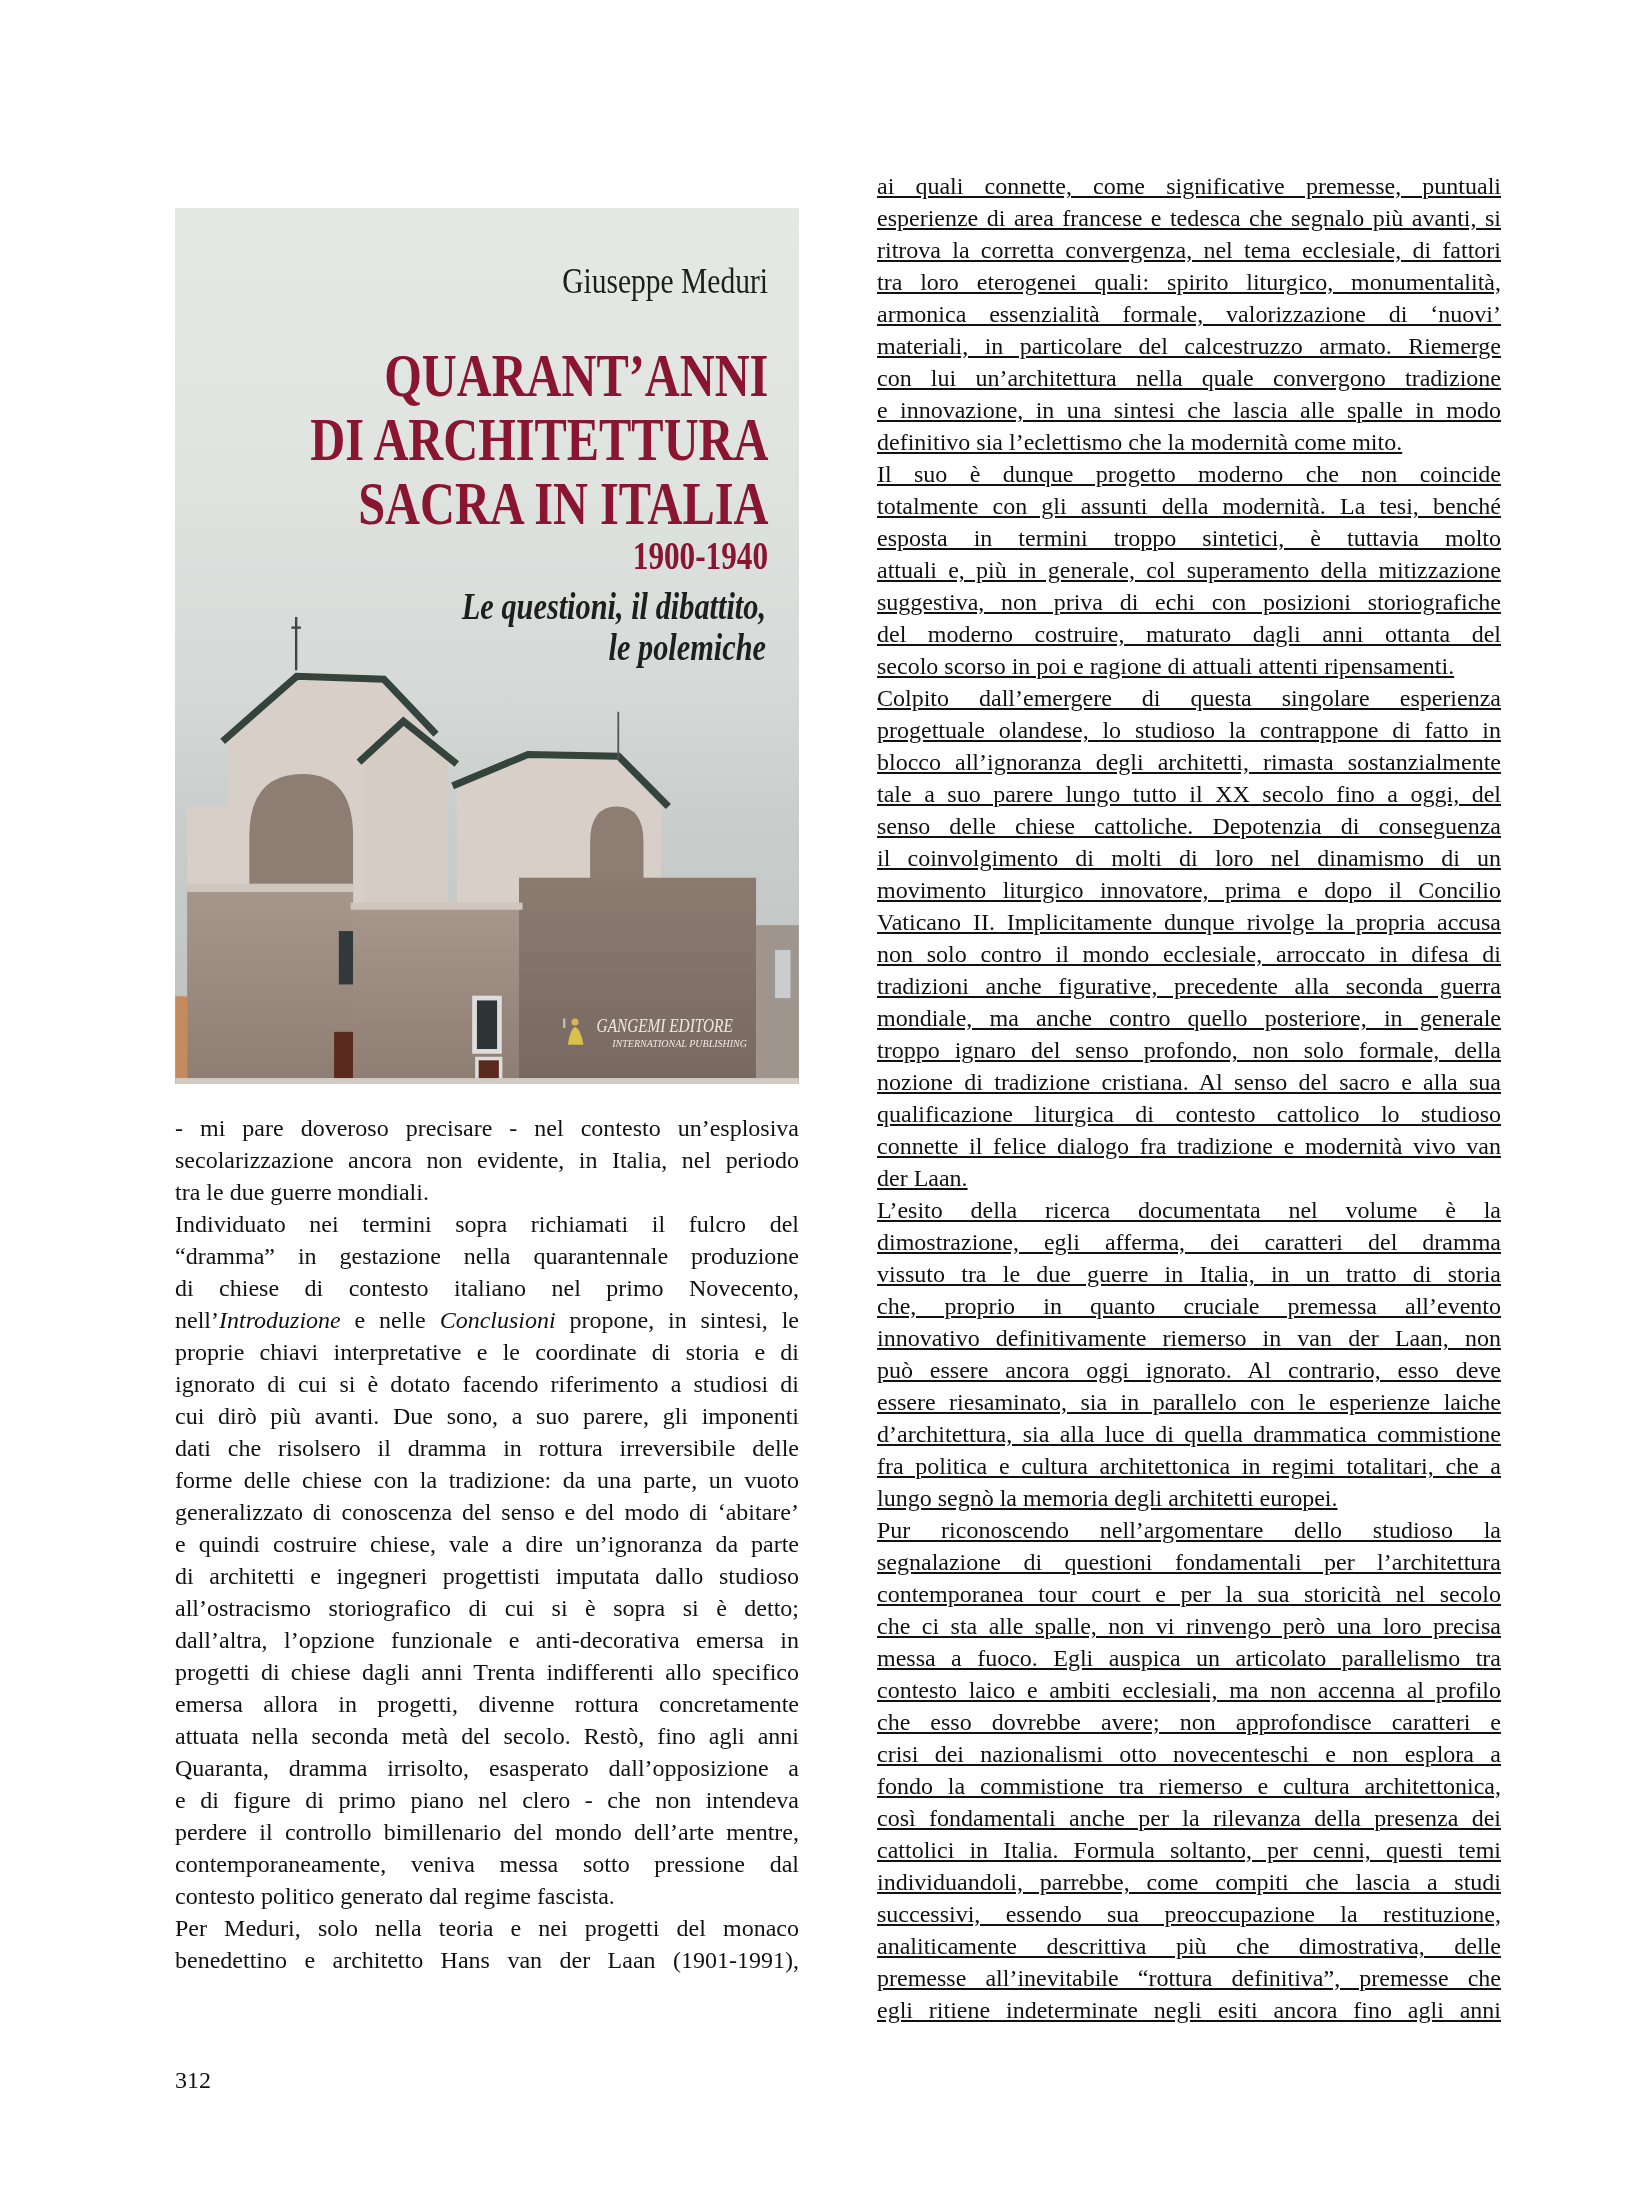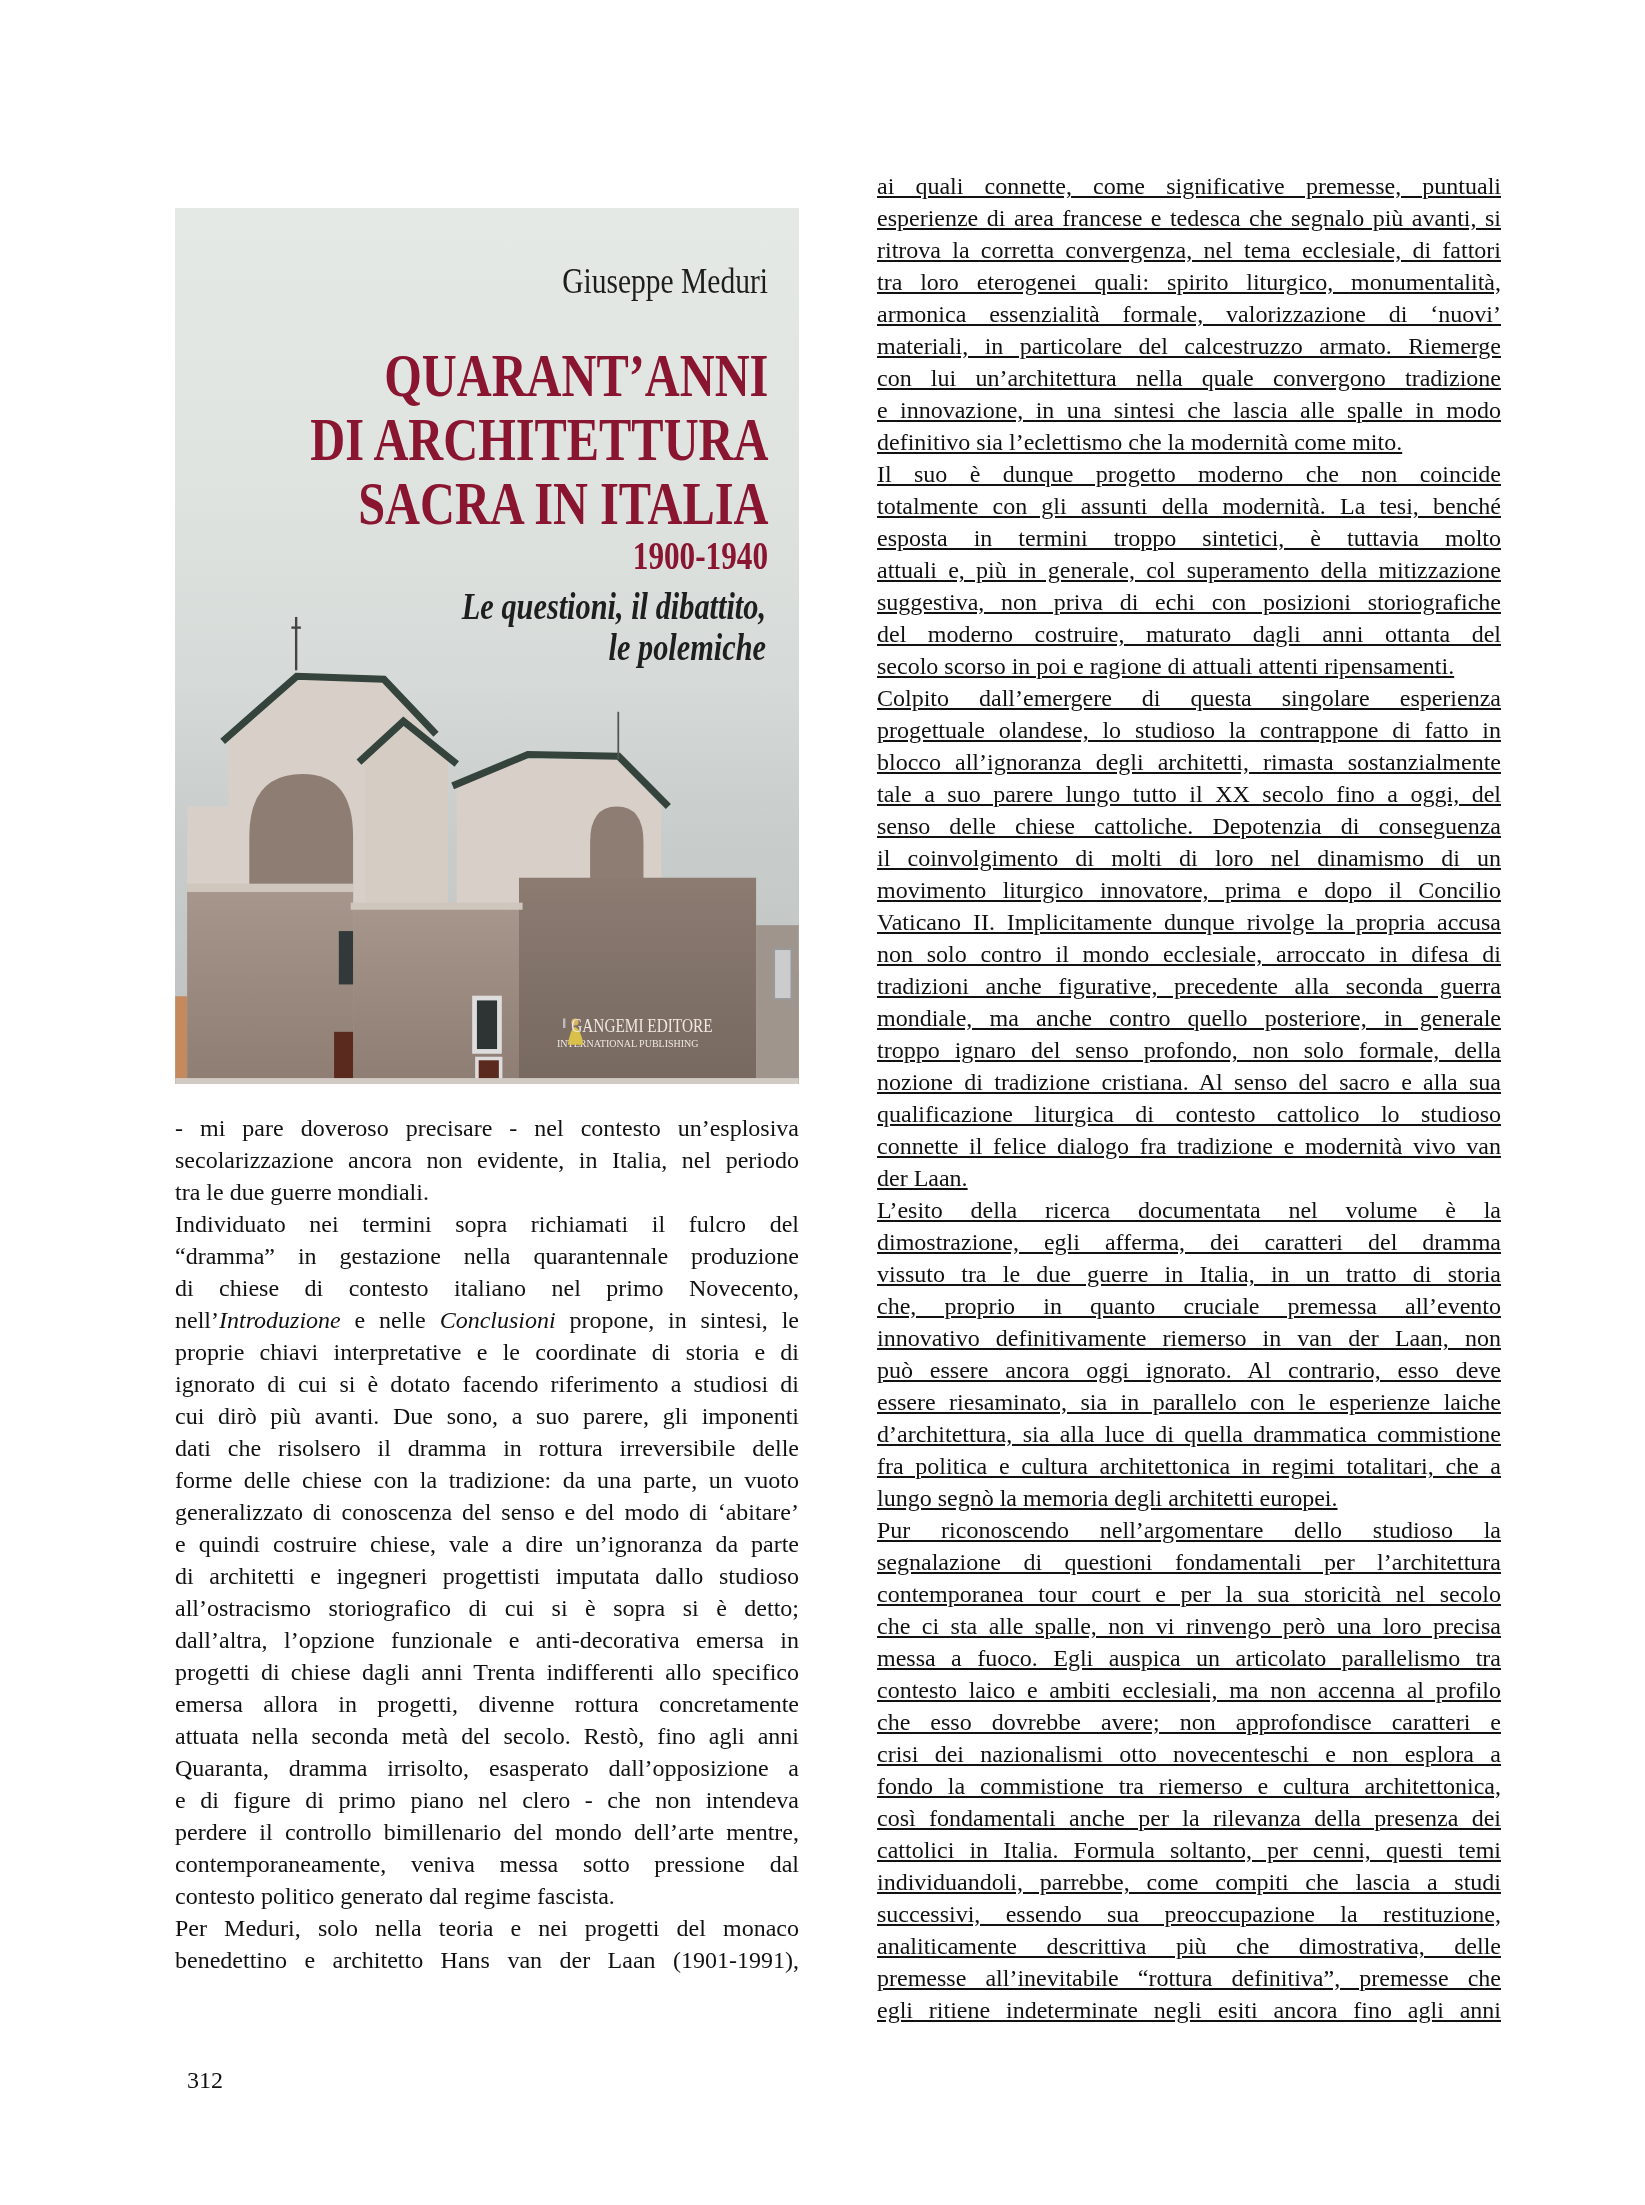--- a/index.html
+++ b/index.html
@@ -30,40 +30,40 @@
     font-family: "Liberation Serif", serif; font-weight: bold; color: #8a1530;
     font-size: 39px; transform: scaleX(0.8); transform-origin: right center; white-space: nowrap;
   }
   .cover-subtitle {
     position: absolute; right: 33px; top: 378px; text-align: right;
     font-family: "Liberation Serif", serif; font-weight: bold; font-style: italic; color: #1e1e1e;
     font-size: 37px; line-height: 41px;
     transform: scaleX(0.82); transform-origin: right top; white-space: nowrap;
   }
   .publisher {
-    position: absolute; left: 382px; top: 808px; width: 190px; text-align: left;
-    font-family: "Liberation Serif", serif; color: #efe9e2;
+    position: absolute; left: 382px; top: 808px; width: 190px; text-align: right;
+    font-family: "Liberation Serif", serif; color: #efe9e2; font-style: italic;
   }
   .publisher-name { font-size: 18px; letter-spacing: 0; transform: scaleX(0.85); white-space: nowrap; }
   .publisher-sub { font-size: 10px; margin-top: 1.2px; white-space: nowrap; }
 
   
   .col {
     position: absolute; width: 624px;
     font-family: "Liberation Serif", serif; font-size: 24px; line-height: 32px;
     color: #111; text-align: justify; hyphens: none;
   }
   .col p { margin: 0; }
   .col-left { left: 175px; top: 1112px; }
   .col-right { left: 877px; top: 170px; text-decoration: underline; }
   .col .line { display: block; text-align: justify; text-align-last: justify; white-space: nowrap; }
   .col .line.last { text-align-last: left; }
   .page-number {
     position: absolute; left: 175px; top: 2067px;
-    font-family: "Liberation Serif", serif; font-size: 24px; color: #111; margin-left: 12px;
+    font-family: "Liberation Serif", serif; font-size: 24px; color: #111;
   }
 </style>
 </head>
 <body>
 
 <div class="page">
 
   <div class="cover">
     <svg width="624" height="876" viewBox="0 0 1052 1478">
       <defs>

